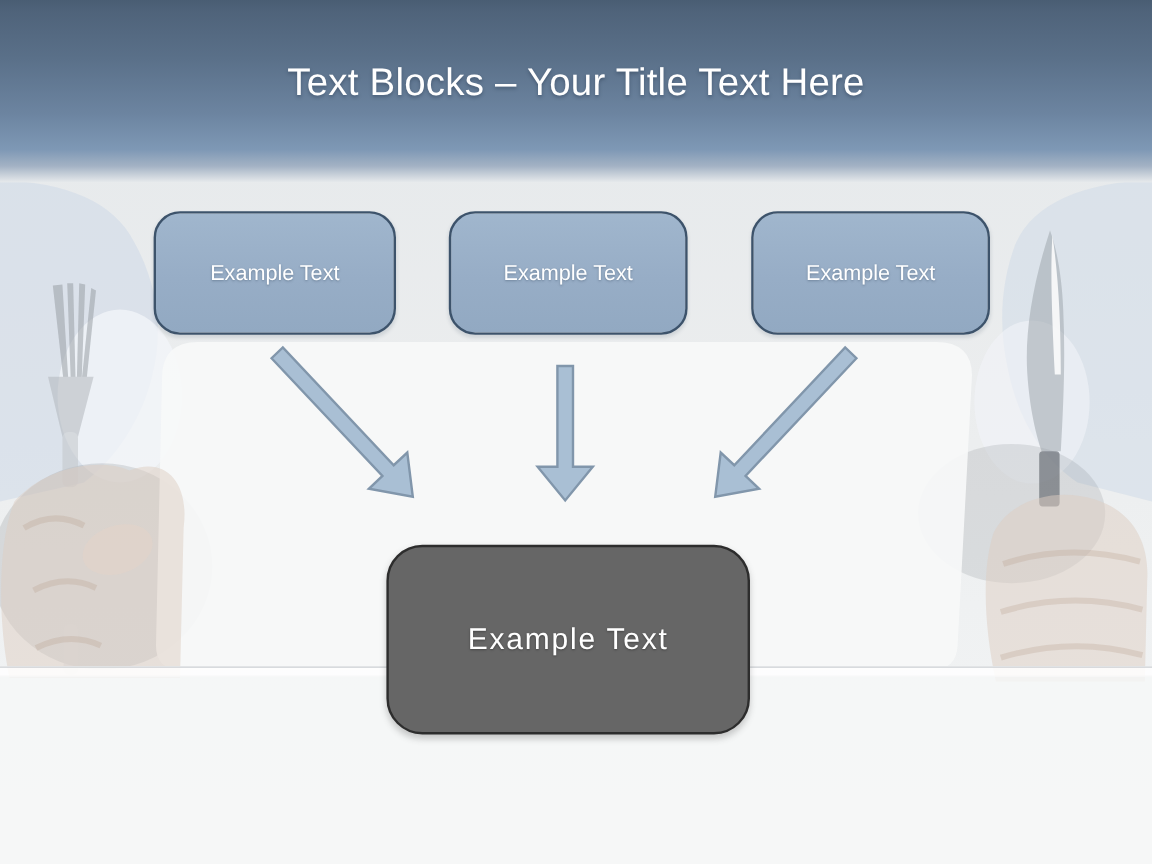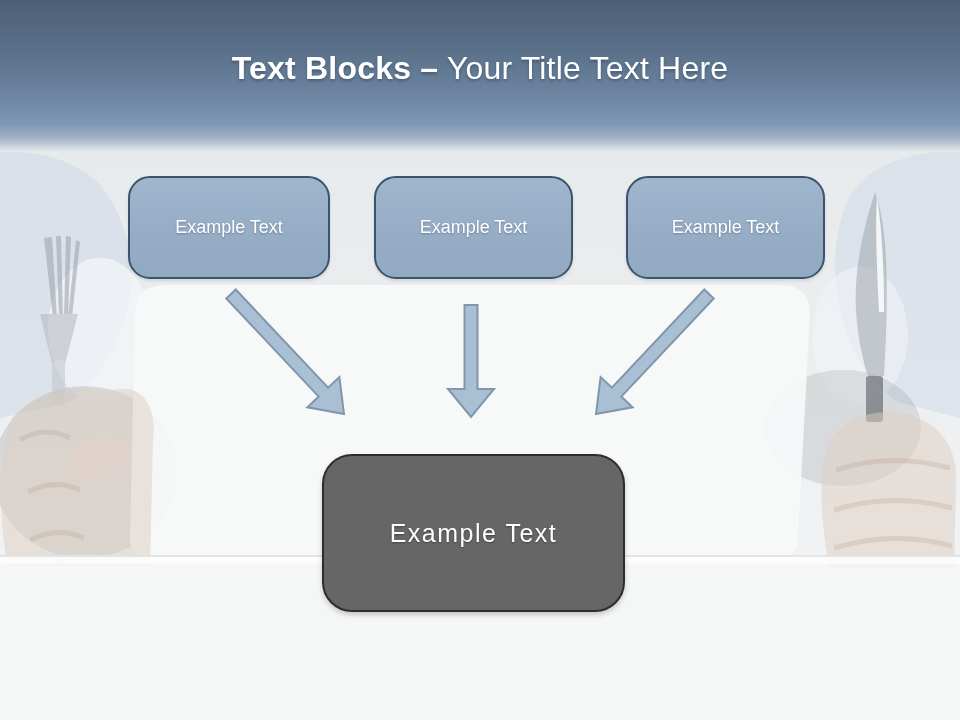--- a/index.html
+++ b/index.html
@@ -12,21 +12,21 @@
   .header{
     position:absolute;left:0;top:0;width:960px;height:152px;z-index:3;
     background:linear-gradient(180deg,#495d73 0%,#4f637a 6%,#5a7089 32%,#6c84a0 62%,#7e98b5 82%,#a3b2c4 91%,#e7eaec 100%);
   }
   .title{
     position:absolute;left:0;top:50px;width:960px;text-align:center;
     color:#ffffff;font-size:32px;letter-spacing:.2px;
     text-shadow:0 2px 3px rgba(20,35,55,.35);
     white-space:nowrap;
   }
-  .title .bold{font-weight:bold;}
+  .title .bold{font-weight:normal;}
   .title .reg{font-weight:normal;}
   
   .photo{position:absolute;left:0;top:0;width:960px;height:720px;z-index:1;}
   
   .diagram{position:absolute;left:0;top:0;width:960px;height:620px;z-index:2;}
   .tbox{
     position:absolute;top:176px;width:202px;height:103px;box-sizing:border-box;
     background:linear-gradient(180deg,#a0b6cd 0%,#97adc6 55%,#92a9c2 100%);
     border:2.5px solid #3d536b;border-radius:22px;
     display:flex;align-items:center;justify-content:center;

